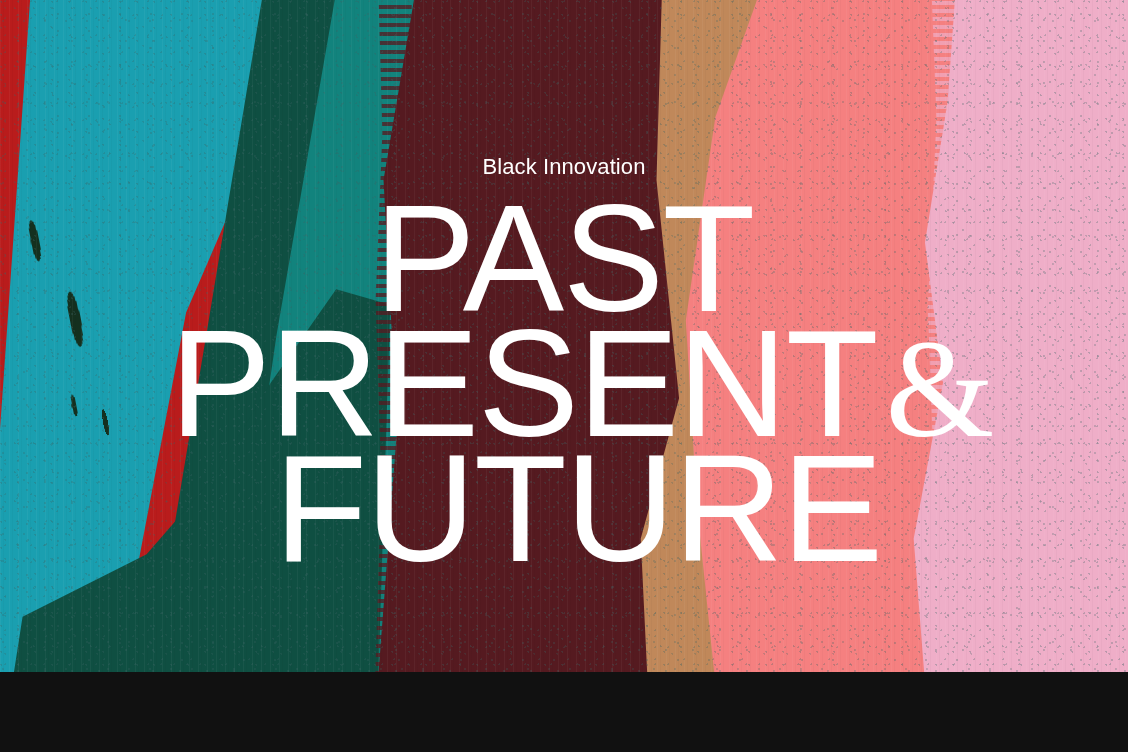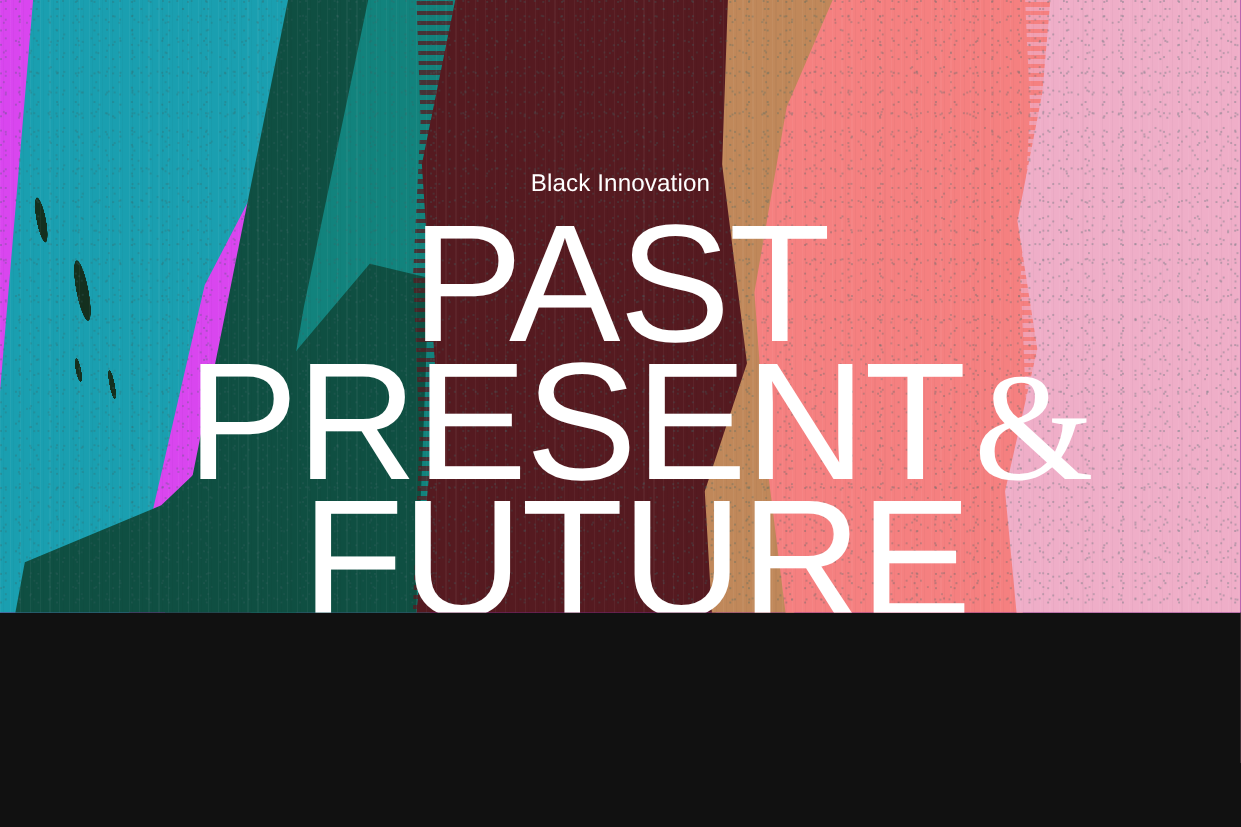--- a/index.html
+++ b/index.html
@@ -2,23 +2,23 @@
 <html><head>
 <meta charset="utf-8">
 <title>Black History Month Poster</title>
 <style>
   html,body{margin:0;padding:0;background:#111;}
   *{box-sizing:border-box;}
 
   #poster{
     position:relative;
     width:1128px;
-    height:557px;
+    height:672px;
     overflow:hidden;
-    background:#d946ef;
+    background:#b91c1c;
     font-family:"Liberation Sans","DejaVu Sans",sans-serif;
   }
 
   
   .band{position:absolute;top:-8%;left:0;width:100%;height:116%;}
 
   
 
   
   #band-cyan{

